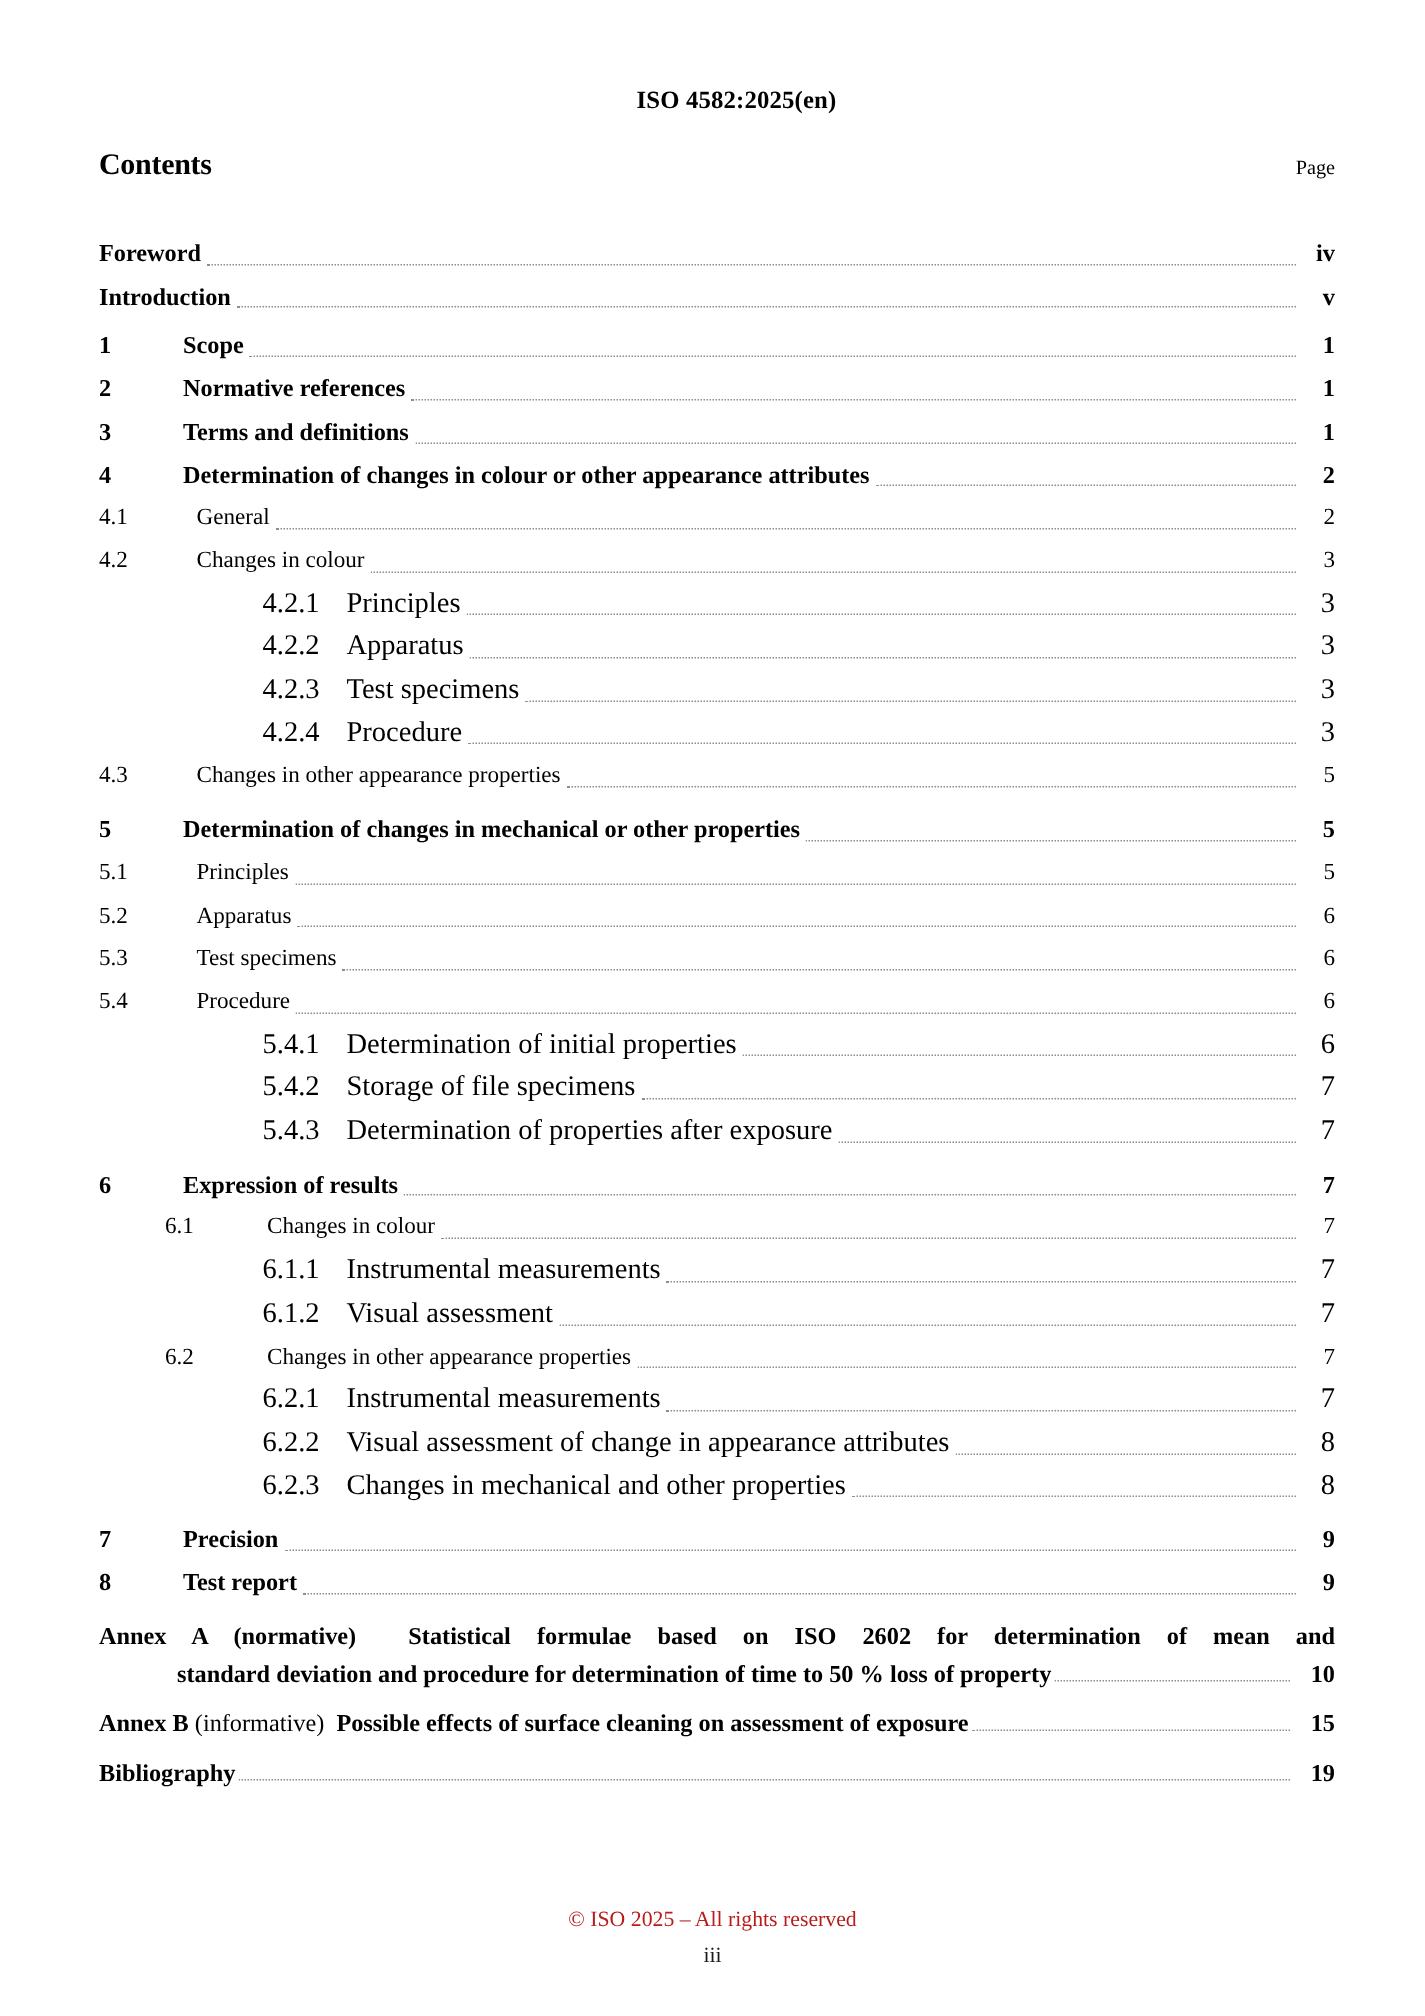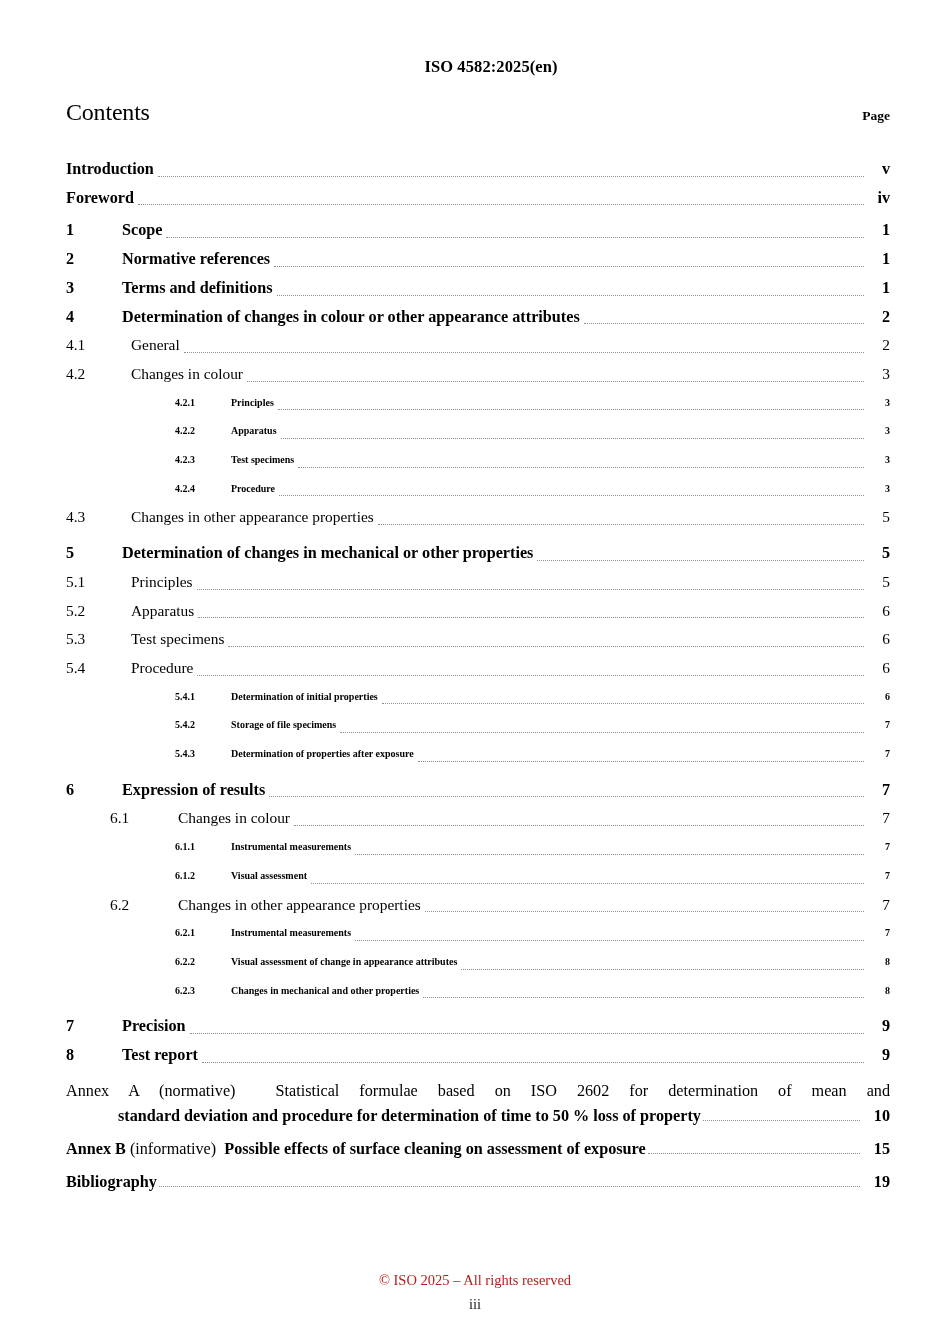--- a/index.html
+++ b/index.html
@@ -42,29 +42,29 @@
     position: absolute;
     left: 66px;
     top: 100px;
     width: 824px;
     display: flex;
     align-items: baseline;
     justify-content: space-between;
   }
   .contents-title {
     font-family: "Liberation Serif", "DejaVu Serif", serif;
-    font-weight: normal;
-    font-size: 24px;
+    font-weight: bold;
+    font-size: 20px;
     line-height: 1;
     letter-spacing: -0.2px;
   }
   .page-label {
     font-family: "Liberation Serif", "DejaVu Serif", serif;
     font-size: 13.5px;
-    font-weight: bold;
+    font-weight: normal;
   }
 
   
   .toc {
     position: absolute;
     left: 66px;
     top: 155px;
     width: 824px;
   }
 
@@ -127,21 +127,21 @@
   .lvl1 { font-weight: bold; font-size: 16.2px; }
   .lvl1 .num { width: 56px; }
 
   .lvl2 { font-weight: normal; font-size: 15.4px; }
   .lvl2 .num { width: 20px; }
   .lvl2 .label { margin-left: 45px; }
 
   .lvl2b .num { width: 20px; margin-left: 44px; }
   .lvl2b .label { margin-left: 48px; }
 
-  .lvl3 { font-weight: bold; font-size: 10px; }
+  .lvl3 { font-weight: normal; font-size: 19px; }
   .lvl3 .num { width: 33px; margin-left: 109px; }
   .lvl3 .label { margin-left: 23px; }
 
   
   .gap-before { margin-top: 7px; }
   .gap-small { margin-top: 4px; }
 
   
   .annex-row {
     position: relative;
@@ -185,21 +185,21 @@
   }
 
   
   .annex-multiline {
     width: 824px;
   }
   .annex-multiline .line1 {
     display: block;
     text-align: justify;
     text-align-last: justify;
-    font-weight: normal;
+    font-weight: bold;
     white-space: normal;
   }
   .annex-multiline .line2row {
     display: flex;
     align-items: flex-end;
     padding-left: 52px;
     margin-top: 1px;
   }
   .annex-multiline .line2row .annex-text {
     white-space: nowrap;
@@ -235,29 +235,29 @@
   <div class="running-header">ISO 4582:2025(en)</div>
 
   <div class="title-row">
     <div class="contents-title">Contents</div>
     <div class="page-label">Page</div>
   </div>
 
   <div class="toc" id="toc-container">
       <div class="toc-row lvl0">
         <span class="num"></span>
-        <span class="label">Introduction</span>
-        <span class="leader"></span>
-        <span class="pg">v</span>
+        <span class="label">Foreword</span>
+        <span class="leader"></span>
+        <span class="pg">iv</span>
       </div>
       <div class="toc-row lvl0">
         <span class="num"></span>
-        <span class="label">Foreword</span>
-        <span class="leader"></span>
-        <span class="pg">iv</span>
+        <span class="label">Introduction</span>
+        <span class="leader"></span>
+        <span class="pg">v</span>
       </div>
       <div class="toc-row lvl1 gap-before gap-small">
         <span class="num">1</span>
         <span class="label">Scope</span>
         <span class="leader"></span>
         <span class="pg">1</span>
       </div>
       <div class="toc-row lvl1">
         <span class="num">2</span>
         <span class="label">Normative references</span>

